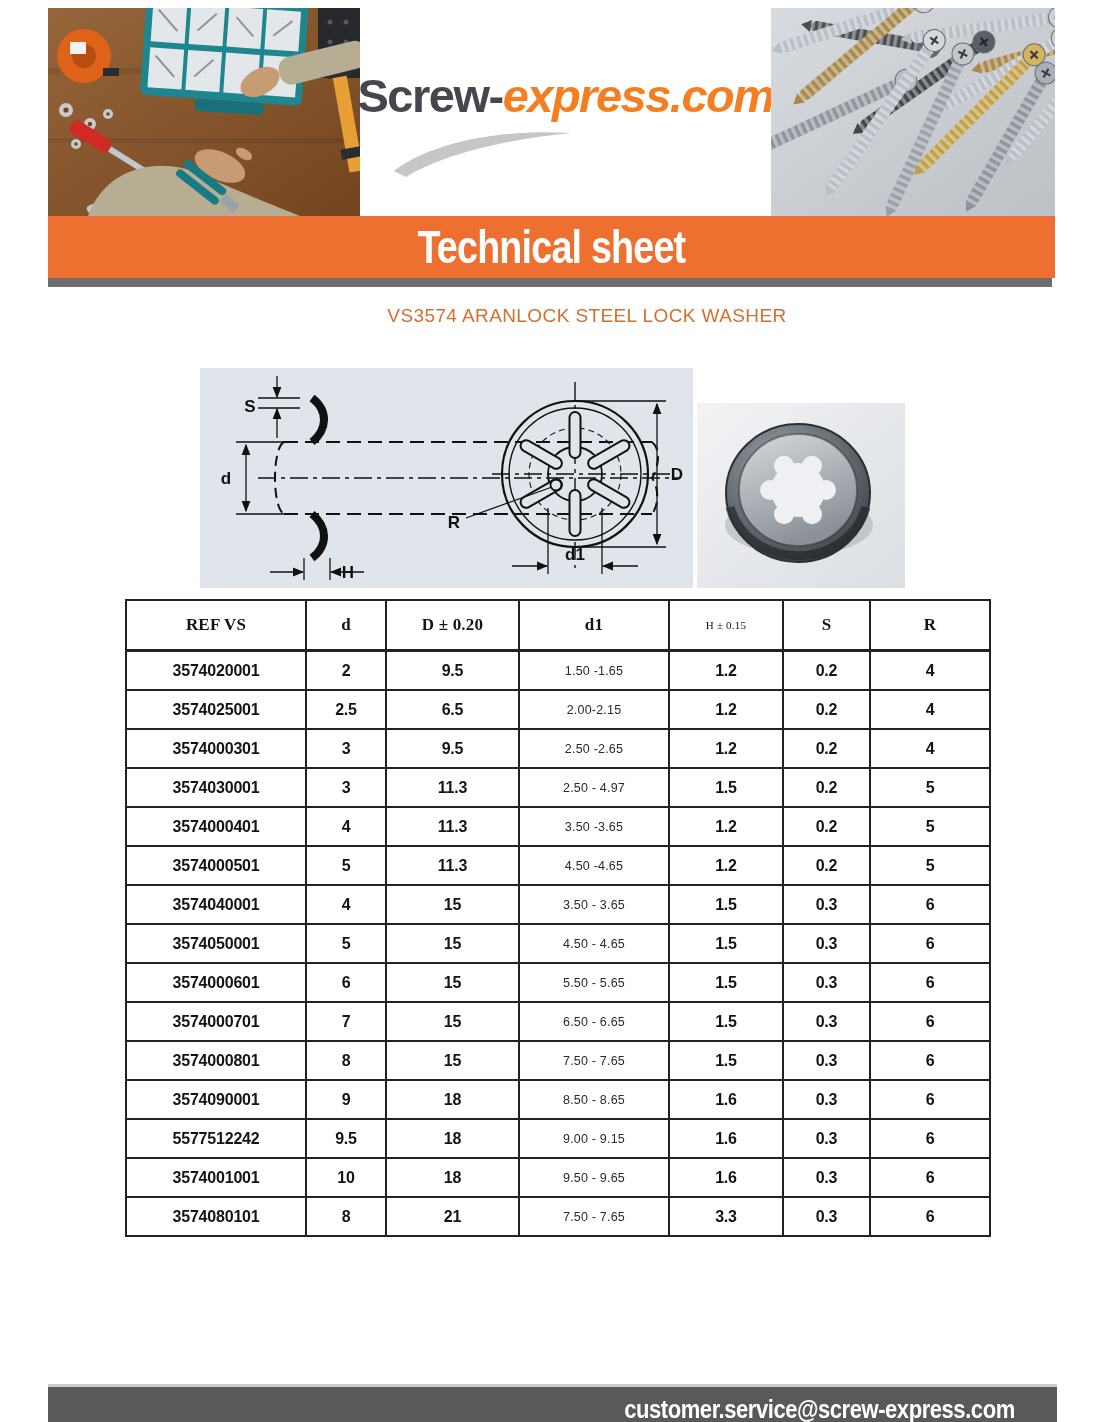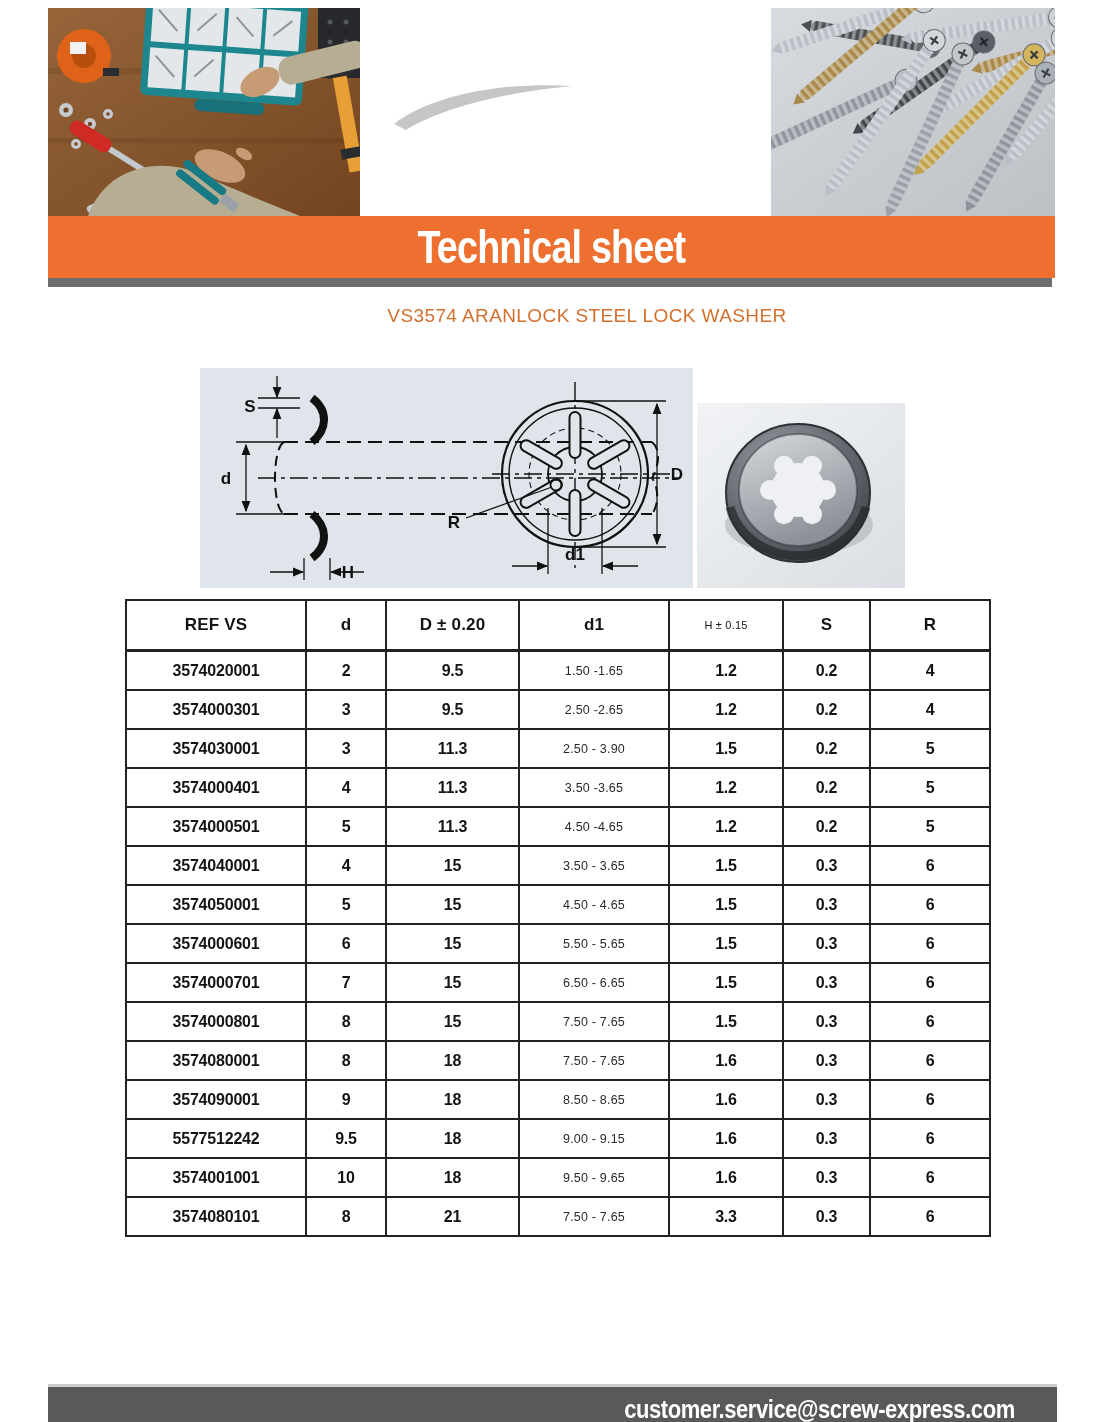--- a/index.html
+++ b/index.html
@@ -39,21 +39,21 @@
   .dim-label { font-family:"Liberation Sans",sans-serif; font-weight:700; font-size:17px; fill:#111; }
   
   .spec-table {
     position:absolute; left:125px; top:599px; width:864px;
     border-collapse:collapse; table-layout:fixed;
   }
   .spec-table th, .spec-table td {
     border:2px solid #222222; text-align:center; vertical-align:middle;
     color:#141414; padding:0; overflow:hidden; white-space:nowrap;
   }
-  .spec-table th { height:48px; font-size:17px; font-weight:700; letter-spacing:0.2px; border-bottom-width:3px; }
+  .spec-table th { height:48px; font-size:17px; font-weight:700; letter-spacing:0.2px; border-bottom-width:3px;font-family:Liberation Serif, serif; }
   .spec-table td { height:37px; font-size:16px; font-weight:700; letter-spacing:-0.2px; }
   .spec-table th:nth-child(5) { font-size:11px; font-weight:400; }
   .spec-table td:nth-child(4) { font-size:12.5px; font-weight:400; letter-spacing:0.2px; color:#2a2a2a; }
   
   .footer {
     position:absolute; left:48px; top:1384px; width:1009px; height:47px; background:#58595b;
     border-top:3px solid #cccccc; box-sizing:border-box;
     display:flex; align-items:center; justify-content:flex-end; padding-right:42px;
   }
   .footer-text {
@@ -152,20 +152,21 @@
         <g transform="rotate(38 160 172)">
           <rect x="130" y="168" width="52" height="8" rx="4" fill="#177a84"></rect>
           <rect x="130" y="180" width="52" height="8" rx="4" fill="#177a84"></rect>
           <rect x="182" y="172" width="18" height="10" fill="#9aa1a8"></rect>
         </g>
       </g>
     </svg>
   </div>
 
   <div class="logo-zone">
+    <div class="logo-text"><span class="logo-p1">Screw-</span><span class="logo-p2">express.com</span></div>
     <svg class="swoosh" width="190" height="52" viewBox="0 0 190 52">
       <path d="M8,46 C48,16 118,4 186,8 C120,14 54,30 20,52 Z" fill="#c6c6c6"></path>
     </svg>
   </div>
 
   <div class="hdr-photo right">
     <svg width="284" height="208" viewBox="0 0 284 208">
       <defs>
         <linearGradient id="sbg" x1="0" y1="0" x2="1" y2="1">
           <stop offset="0" stop-color="#d8dbdf"></stop>
@@ -414,33 +415,42 @@
         <tr>
           <td>3574020001</td>
           <td>2</td>
           <td>9.5</td>
           <td>1.50 -1.65</td>
           <td>1.2</td>
           <td>0.2</td>
           <td>4</td>
         </tr>
         <tr>
+          <td>3574025001</td>
+          <td>2.5</td>
+          <td>6.5</td>
+          <td>2.00-2.15</td>
+          <td>1.2</td>
+          <td>0.2</td>
+          <td>4</td>
+        </tr>
+        <tr>
           <td>3574000301</td>
           <td>3</td>
           <td>9.5</td>
           <td>2.50 -2.65</td>
           <td>1.2</td>
           <td>0.2</td>
           <td>4</td>
         </tr>
         <tr>
           <td>3574030001</td>
           <td>3</td>
           <td>11.3</td>
-          <td>2.50 - 3.90</td>
+          <td>2.50 - 4.97</td>
           <td>1.5</td>
           <td>0.2</td>
           <td>5</td>
         </tr>
         <tr>
           <td>3574000401</td>
           <td>4</td>
           <td>11.3</td>
           <td>3.50 -3.65</td>
           <td>1.2</td>
@@ -495,29 +505,20 @@
         <tr>
           <td>3574000801</td>
           <td>8</td>
           <td>15</td>
           <td>7.50 - 7.65</td>
           <td>1.5</td>
           <td>0.3</td>
           <td>6</td>
         </tr>
         <tr>
-          <td>3574080001</td>
-          <td>8</td>
-          <td>18</td>
-          <td>7.50 - 7.65</td>
-          <td>1.6</td>
-          <td>0.3</td>
-          <td>6</td>
-        </tr>
-        <tr>
           <td>3574090001</td>
           <td>9</td>
           <td>18</td>
           <td>8.50 - 8.65</td>
           <td>1.6</td>
           <td>0.3</td>
           <td>6</td>
         </tr>
         <tr>
           <td>5577512242</td>

